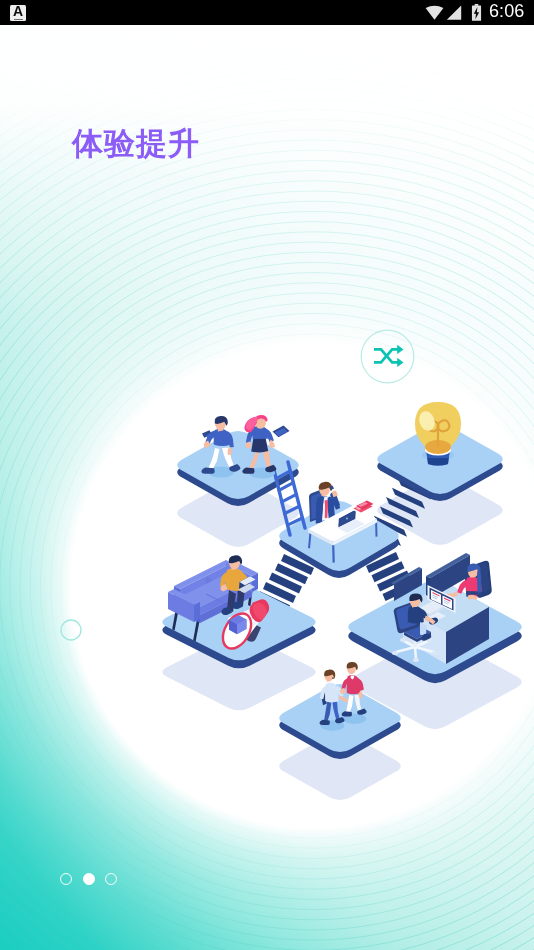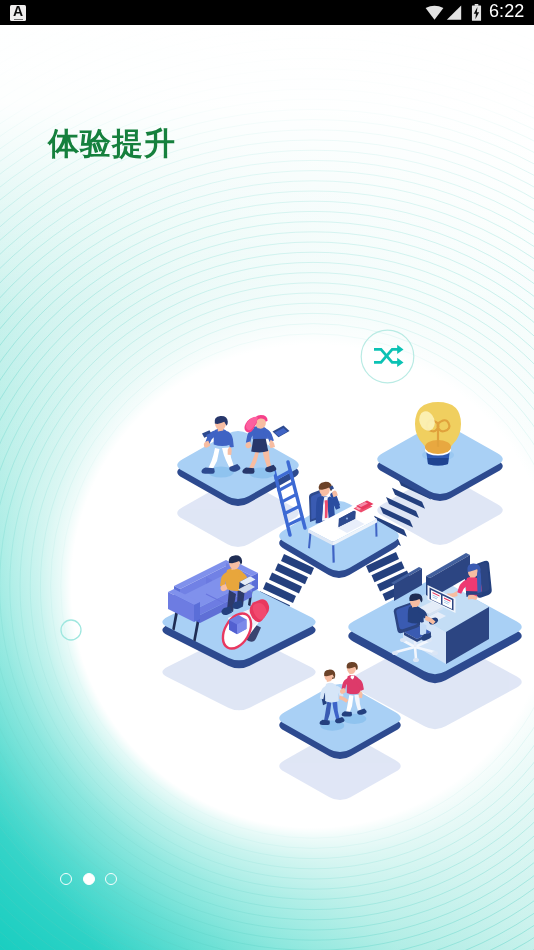--- a/index.html
+++ b/index.html
@@ -17,21 +17,21 @@
   #sb-right svg { display:block; position:absolute; }
   #sb-wifi   { left:-109px; top:5px;   width:19px; height:15px; }
   #sb-signal { left:-88px;  top:5px;   width:16px; height:15px; }
   #sb-batt   { left:-63px;  top:4px;   width:11px; height:17px; }
   #sb-time { position:absolute; left:-45px; top:3px; color:#fff; font-size:18px; line-height:17px; letter-spacing:0.1px; font-family:"Liberation Sans", sans-serif; }
 
   
   #bg { position:absolute; left:0; top:0; width:534px; height:950px; z-index:1; }
 
   
-  #title { position:absolute; left:48px; top:123px; font-size:31px; font-weight:700; color:#15803d; letter-spacing:1px; z-index:20; }
+  #title { position:absolute; left:72px; top:123px; font-size:31px; font-weight:700; color:#8b5cf6; letter-spacing:1px; z-index:20; }
   #subtitle { position:absolute; left:58px; top:180px; font-size:25px; color:#43c8cb; letter-spacing:0.6px; z-index:20; }
 
   
   #shuffle { position:absolute; left:360px; top:329px; width:55px; height:55px; z-index:25; }
 
   
   #illus { position:absolute; left:0px; top:0px; width:534px; height:950px; z-index:15; }
 
   
   #dots { position:absolute; left:60px; top:873px; display:flex; align-items:center; gap:10.5px; z-index:30; }
@@ -160,21 +160,21 @@
           <path d="M0.6 2.9 Q9.5 -1.2 18.4 2.9 L9.5 14.8 Z" fill="#e2e2e2"></path>
         </svg>
       <svg id="sb-signal" width="16" height="15" viewBox="0 0 16 15">
           <path d="M15.2 0.4 L15.2 14.8 L0.8 14.8 Z" fill="#e2e2e2"></path>
         </svg>
       <svg id="sb-batt" width="10" height="16" viewBox="0 0 10 16">
           <rect x="3.3" y="0" width="3.4" height="1.7" fill="#e2e2e2"></rect>
           <rect x="0.7" y="1.4" width="8.6" height="14.3" rx="0.5" fill="#e2e2e2"></rect>
           <path d="M5.9 2.8 L2.4 9.2 L4.5 9.2 L3.9 14.4 L7.5 7.8 L5.3 7.8 Z" fill="#0c0c0c"></path>
         </svg>
-      <div id="sb-time">6:22</div>
+      <div id="sb-time">6:06</div>
     </div>
   </div>
 
   <div id="title">体验提升</div>
 
   <svg id="shuffle" viewBox="0 0 55 55" xmlns="http://www.w3.org/2000/svg">
     <circle cx="27.5" cy="27.5" r="26.3" fill="none" stroke="#b9ebe4" stroke-width="1.2"></circle>
     <g>
       <g fill="none" stroke="#0bc2b4" stroke-width="2.8" stroke-linecap="butt" stroke-linejoin="miter">
         <path d="M14.0 20.4 H21.0 L32.2 33.4 H38.8"></path>

